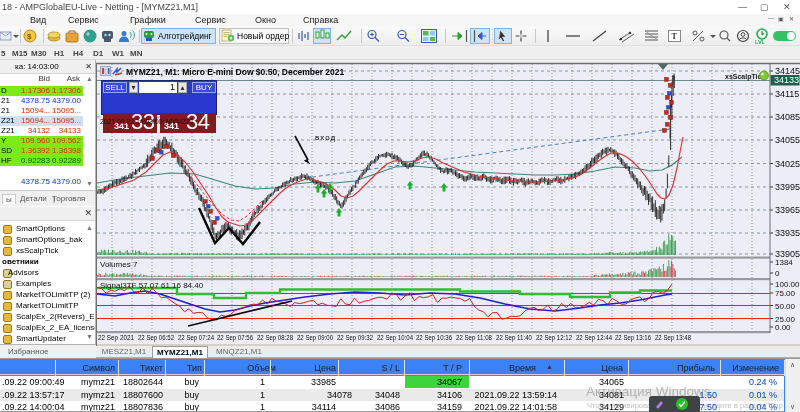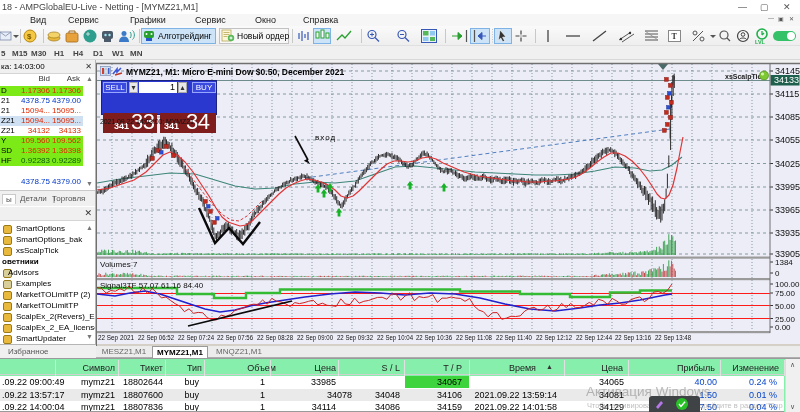--- a/index.html
+++ b/index.html
@@ -33,21 +33,21 @@
 #w{position:absolute;left:5px;top:20px;width:116px;height:35px;background:#2b38cf;border:1px solid #1a237e}
 .wbtnb{position:absolute;top:1px;height:11px;background:#3a49e0;border:1px solid #97a6ff;color:#fff;font-size:8px;text-align:center;line-height:10px}
 .pbox{position:absolute;top:32px;height:19.5px;background:#7f1d1d;color:#fff}
 .p-s{position:absolute;bottom:2px;font-size:9px;font-weight:bold}
 .p-l{position:absolute;bottom:-2px;font-size:22px;letter-spacing:-0.5px}
 #wdate{position:absolute;left:4px;top:58px;font-size:7px;letter-spacing:-0.1px;color:#111}
 
 #ctabs{left:96px;top:346px;width:704px;height:12px;background:#ececec;font-size:8px;color:#555;border-bottom:1px solid #adadad}
 .ctab{position:absolute;top:0;height:12px;line-height:12px;text-align:center}
 
-#bot{left:0;top:358px;width:800px;height:54px;background:#86efac;border-top:1px solid #9a9a9a}
+#bot{left:0;top:358px;width:800px;height:54px;background:#3b82f6;border-top:1px solid #9a9a9a}
 .bh{position:absolute;top:4px;text-align:right;font-size:9px;color:#222}
 .brow{position:absolute;left:0;width:784px;font-size:9px}
 .bc{position:absolute;top:1px;text-align:right}
 .bb{color:#0645cc}
 .bt{position:absolute;top:1px;color:#000}
 #vsb{position:absolute;right:0;top:0;width:15px;height:54px;background:#f0f0f0;border-left:1px solid #dcdcdc}
 
 #wm1{left:586px;top:384px;font-size:13.5px;color:rgba(118,118,118,0.48)}
 #wm2{left:587px;top:401px;width:196px;font-size:7.5px;color:rgba(118,118,118,0.48);white-space:nowrap;overflow:hidden}
 #snip{left:649px;top:396px;width:51px;height:16px;background:#3f4345;border-radius:3px 3px 0 0}
@@ -192,21 +192,21 @@
     <span style="left:12px">M15</span>
     <span style="left:31px">M30</span>
 <span style="left:54px">H1</span>
     <span style="left:73px">H4</span>
     <span style="left:93px">D1</span>
 <span style="left:112px">W1</span>
     <span style="left:130px">MN</span>
 </div>
 
 <div class="abs" id="mw">
-<div id="mwtitle"><span style="padding-left:1px">ка: 14:03:00</span><span style="position:absolute;right:3px;top:0;color:#333">✕</span></div>
+<div id="mwtitle"><span style="padding-left:15px">ка: 14:03:00</span><span style="position:absolute;right:3px;top:0;color:#333">✕</span></div>
 <div id="mwhdr">
       <span style="position:absolute;right:45px">Bid</span>
       <span style="position:absolute;right:15px">Ask</span>
       <span style="position:absolute;right:2px;top:1px;color:#777;font-size:7px">▲</span>
     </div>
 <div class="mwrow" style="top:26px;background:#7cea17">
       <span class="sym">D</span>
       <span class="bid" style="color:#e02800">1.17306</span>
       <span class="ask" style="color:#e02800">1.17306</span>
     </div>
@@ -480,21 +480,20 @@
 <div class="brow" style="top:16.5px;height:13px;background:#fff">
       <div style="position:absolute;left:405px;top:0.5px;width:64px;height:12px;background:#3ed43e"></div>
 <span class="bt" style="left:2px">.09.22 09:00:49</span>
 <span class="bc" style="width:115px">mymz21</span>
       <span class="bc" style="width:163px">18802644</span>
 <span class="bc" style="width:199px">buy</span>
       <span class="bc" style="width:265px">1</span>
 <span class="bc" style="width:336px">33985</span>
 <span class="bc" style="width:462px">34067</span>
 <span class="bc" style="width:624px">34065</span>
-      <span class="bc bb" style="width:717px">40.00</span>
 <span class="bc bb" style="width:777px">0.24 %</span>
     </div>
     <div class="brow" style="top:29.5px;height:12px;background:#eaeaea">
 <span class="bt" style="left:2px">.09.22 13:57:17</span>
 <span class="bc" style="width:115px">mymz21</span>
       <span class="bc" style="width:163px">18807600</span>
 <span class="bc" style="width:199px">buy</span>
       <span class="bc" style="width:265px">1</span>
 <span class="bc" style="width:352px">34078</span>
       <span class="bc" style="width:400px">34048</span>

